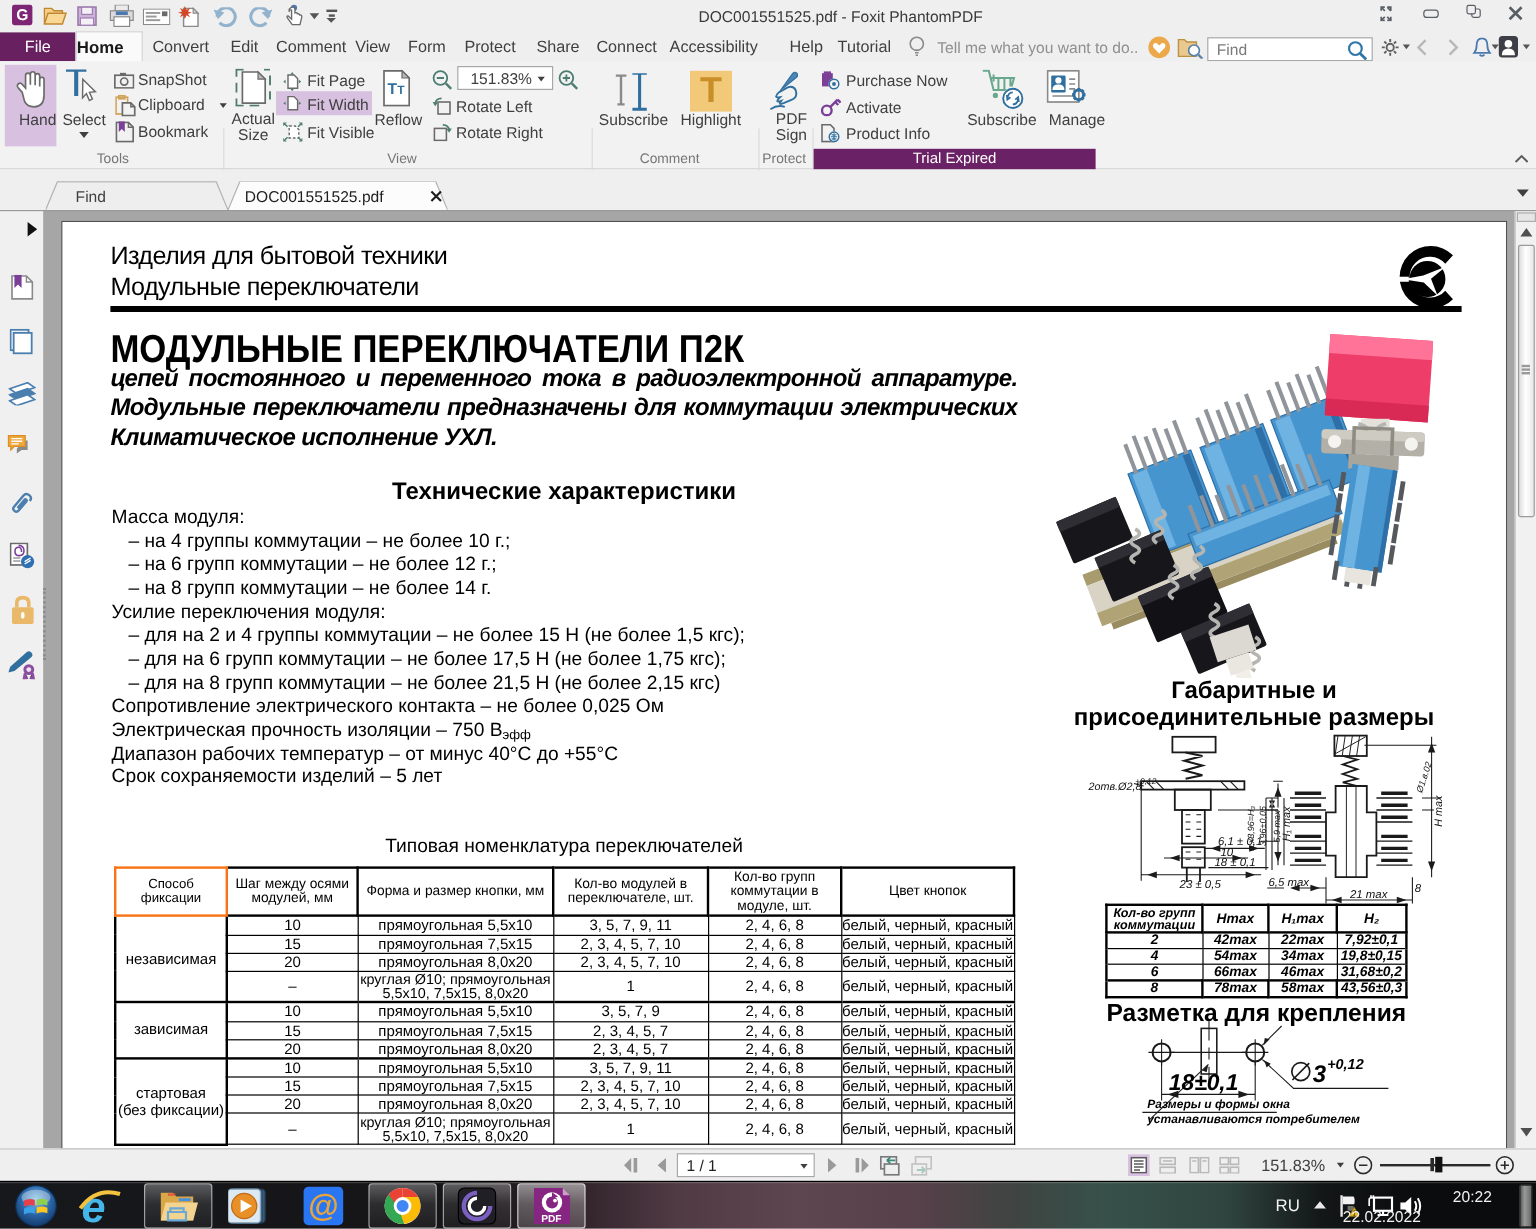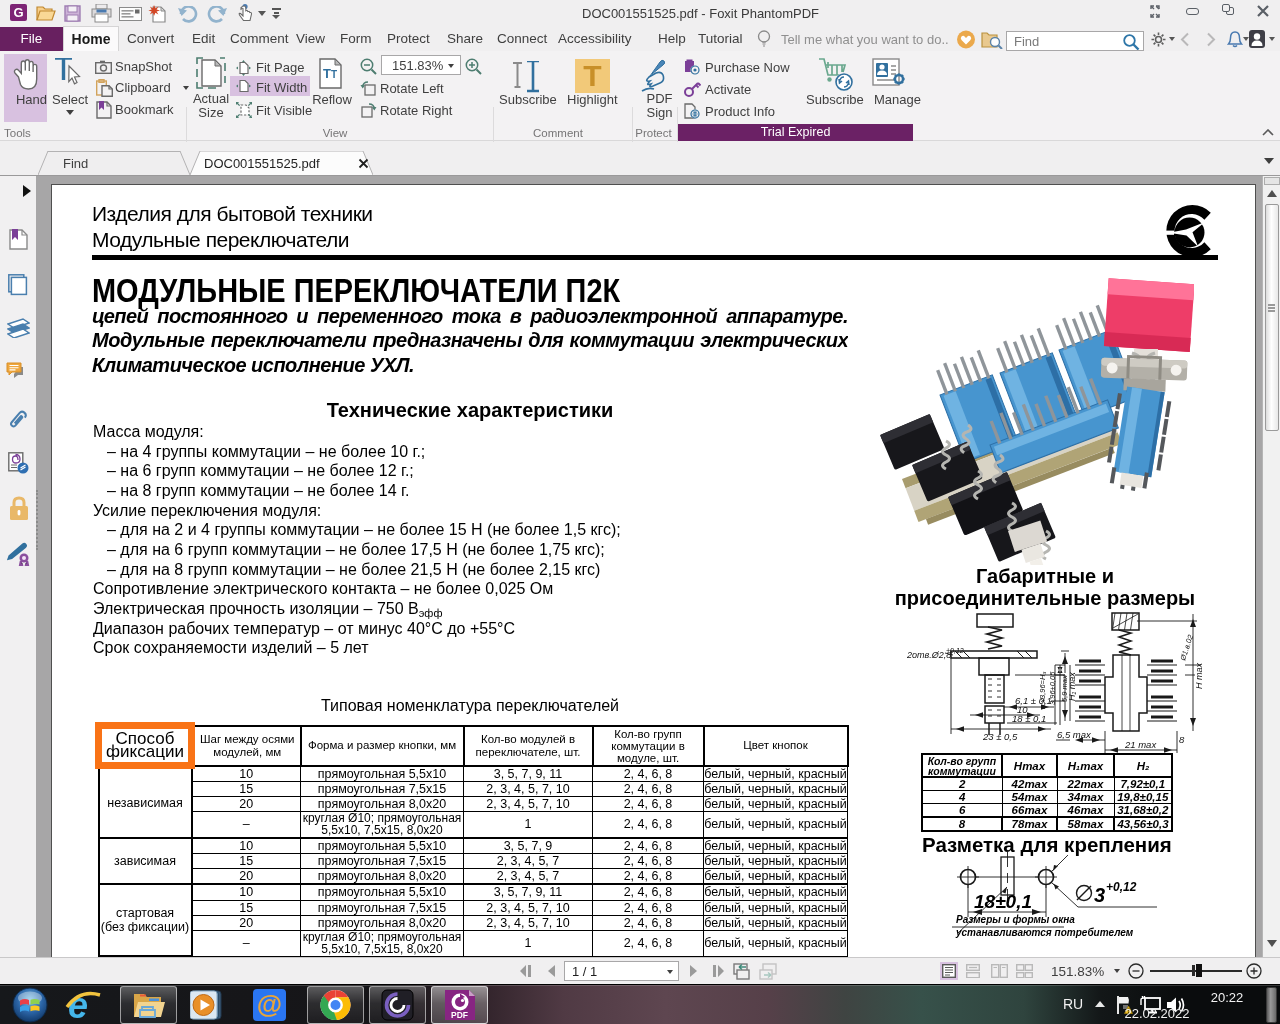--- a/index.html
+++ b/index.html
@@ -75,21 +75,21 @@
   <div class="abs" style="left:1186px;top:8px;width:13px;height:7px;border:1.6px solid #5a5f66;border-radius:3px"></div>
   <div class="abs" style="left:1226px;top:7px;width:8px;height:8px;border:1.5px solid #5a5f66;border-radius:2px"></div>
   <div class="abs" style="left:1222px;top:4px;width:8px;height:8px;border:1.5px solid #5a5f66;border-radius:2px;background:#f0eff0"></div>
   <svg class="abs" style="left:1257px;top:5px" width="12" height="12" viewBox="0 0 12 12">
       <path d="M1 1 L11 11 M11 1 L1 11" stroke="#5a5f66" stroke-width="2.2"></path>
     </svg>
 </div>
 
 <div class="abs" style="left:0;top:27px;width:1280px;height:24px;background:#f0eff0">
   <div class="abs" style="left:0;top:0;width:63px;height:24px;background:#682060;color:#fff;font-size:13.5px;text-align:center;line-height:24px">File</div>
-  <div class="abs" style="left:63px;top:-1px;width:56px;height:26px;background:#fbfafb;border:1px solid #d5d4d5;border-bottom:none;text-align:center;line-height:25px;font-size:14px;font-weight:bold;color:#1a1a1a">Home</div>
+  <div class="abs" style="left:63px;top:-1px;width:56px;height:26px;background:#fbfafb;border:1px solid #d5d4d5;border-bottom:none;text-align:left;line-height:25px;font-size:14px;font-weight:bold;color:#1a1a1a">Home</div>
   <div class="mi" style="left:127px">Convert</div>
   <div class="mi" style="left:192px">Edit</div>
   <div class="mi" style="left:230px">Comment</div>
   <div class="mi" style="left:296px">View</div>
   <div class="mi" style="left:340px">Form</div>
   <div class="mi" style="left:387px">Protect</div>
   <div class="mi" style="left:447px">Share</div>
   <div class="mi" style="left:497px">Connect</div>
   <div class="mi" style="left:558px">Accessibility</div>
   <div class="mi" style="left:658px">Help</div>
@@ -167,21 +167,21 @@
       <path d="M13 6.7 L13 10 L16.3 10" fill="none" stroke="#6a6a6a" stroke-width="1.2"></path>
     </svg>
   <div class="rlab abs" style="left:115px;top:29px">Clipboard</div>
   <div class="abs" style="left:183px;top:35px;width:0;height:0;border-left:3.6px solid transparent;border-right:3.6px solid transparent;border-top:4.5px solid #3f3f3f"></div>
   <svg class="abs" style="left:96px;top:50px" width="16" height="18" viewBox="0 0 16 18">
       <path d="M1 1 L11 1 L15 5 L15 17 L1 17 Z" fill="none" stroke="#6a6a6a" stroke-width="1.4"></path>
       <path d="M11 1 L11 5 L15 5" fill="none" stroke="#6a6a6a" stroke-width="1.2"></path>
       <path d="M3 0 L8 0 L8 9 L5.5 6.5 L3 9 Z" fill="#7b3f98"></path>
     </svg>
   <div class="rlab abs" style="left:115px;top:51px">Bookmark</div>
-  <div class="glab" style="left:4px;width:180px;">Tools</div>
+  <div class="glab" style="left:4px;width:180px;text-align:center">Tools</div>
   <div class="rsep" style="left:186px"></div>
   
   <svg class="abs" style="left:196px;top:6px" width="30" height="32" viewBox="0 0 30 32">
       <path d="M6 3 L19 3 L25 9 L25 29 L6 29 Z" fill="#fff" stroke="#6a6a6a" stroke-width="1.4"></path>
       <path d="M19 3 L19 9 L25 9 Z" fill="#b9b9b9" stroke="#6a6a6a"></path>
       <path d="M1 7 L1 1 L7 1 M24 1 L29 1 M1 12 L1 20 M29 6 L29 14 M1 25 L1 31 L7 31 M12 31 L20 31 M29 19 L29 26" fill="none" stroke="#4d7d70" stroke-width="1.6"></path>
     </svg>
   <div class="rlab abs" style="left:190px;top:41px;width:42px;text-align:center;line-height:14px">Actual<br>Size</div>
   <svg class="abs" style="left:236px;top:9px" width="15" height="16" viewBox="0 0 15 16">
       <path d="M4 2.5 L9 2.5 L12 5.5 L12 13.5 L4 13.5 Z" fill="#fff" stroke="#6a6a6a" stroke-width="1.2"></path>
@@ -403,21 +403,21 @@
       <colgroup>
           <col style="width:93px">
           <col style="width:109px">
           <col style="width:163px">
           <col style="width:129px">
           <col style="width:111px">
           <col style="width:144px">
         </colgroup>
       <tbody>
           <tr style="height:40px">
-        <td style="border:7px solid #f97316;font-size:17px;line-height:12.5px">Способ<br>фиксации</td>
+        <td style="border:2px solid #f97316;font-size:11px;line-height:12.5px">Способ<br>фиксации</td>
         <td style="border:2px solid #000;font-size:11.5px;line-height:12.5px">Шаг между осями<br>модулей, мм</td>
         <td style="border:2px solid #000;font-size:11.5px;line-height:12.5px">Форма и размер кнопки, мм</td>
         <td style="border:2px solid #000;font-size:11.5px;line-height:12.5px">Кол-во модулей в<br>переключателе, шт.</td>
         <td style="border:2px solid #000;font-size:11.5px;line-height:12px">Кол-во групп<br>коммутации в<br>модуле, шт.</td>
         <td style="border:2px solid #000;font-size:11.5px;line-height:12.5px">Цвет кнопок</td>
       </tr>
       <tr style="height:16px">
             <td rowspan="4" style="border:2px solid #000">независимая</td>
             <td style="border:1px solid #000">10</td>
             <td style="border:1px solid #000">прямоугольная 5,5х10</td>
@@ -929,15 +929,15 @@
   <svg class="abs" style="left:1140px;top:10px" width="22" height="20" viewBox="0 0 22 20">
     <rect x="5" y="3" width="15" height="11" fill="none" stroke="#fff" stroke-width="1.8"></rect>
     <path d="M12.5 14 L12.5 17 M8 17.5 L17 17.5" stroke="#fff" stroke-width="1.8"></path>
     <path d="M1 10 L1 5 Q1 3 3 3 L5 3 M2.5 1 L2.5 4 M4.5 1 L4.5 4" stroke="#fff" stroke-width="1.4" fill="none"></path>
   </svg>
   <svg class="abs" style="left:1166px;top:10px" width="20" height="20" viewBox="0 0 20 20">
     <path d="M1 7 L5 7 L10 2.5 L10 17.5 L5 13 L1 13 Z" fill="#fff"></path>
     <path d="M13 6 Q15.5 10 13 14 M15.5 3.5 Q19.5 10 15.5 16.5" fill="none" stroke="#fff" stroke-width="1.7"></path>
   </svg>
   <div class="abs" style="left:1196px;top:5px;width:62px;text-align:center;font-size:13px;color:#f2f2f2">20:22</div>
-  <div class="abs" style="left:1119px;top:21px;width:76px;text-align:center;font-size:13px;color:#f2f2f2">22.02.2022</div>
+  <div class="abs" style="left:1119px;top:21px;width:76px;text-align:left;font-size:13px;color:#f2f2f2">22.02.2022</div>
   <div class="abs" style="left:1266px;top:2px;width:11px;height:36px;background:linear-gradient(90deg,#5a5a5a,#9a9a9a 40%,#6a6a6a);border:1px solid #3a3a3a;border-radius:2px"></div>
 </div>
 
 </body></html>

